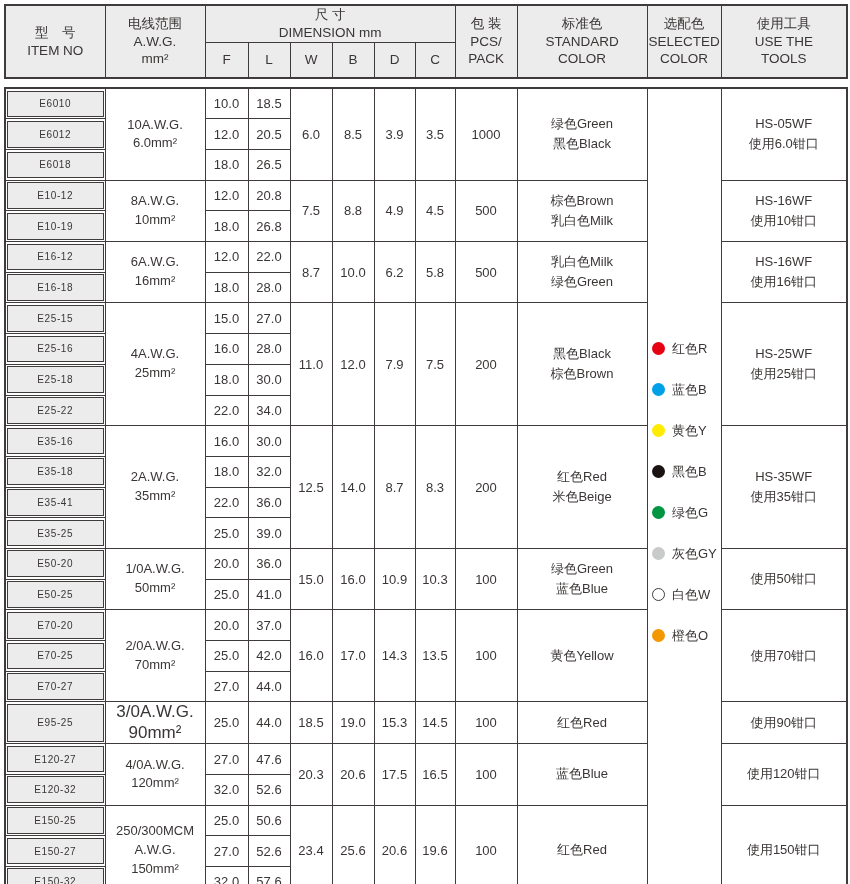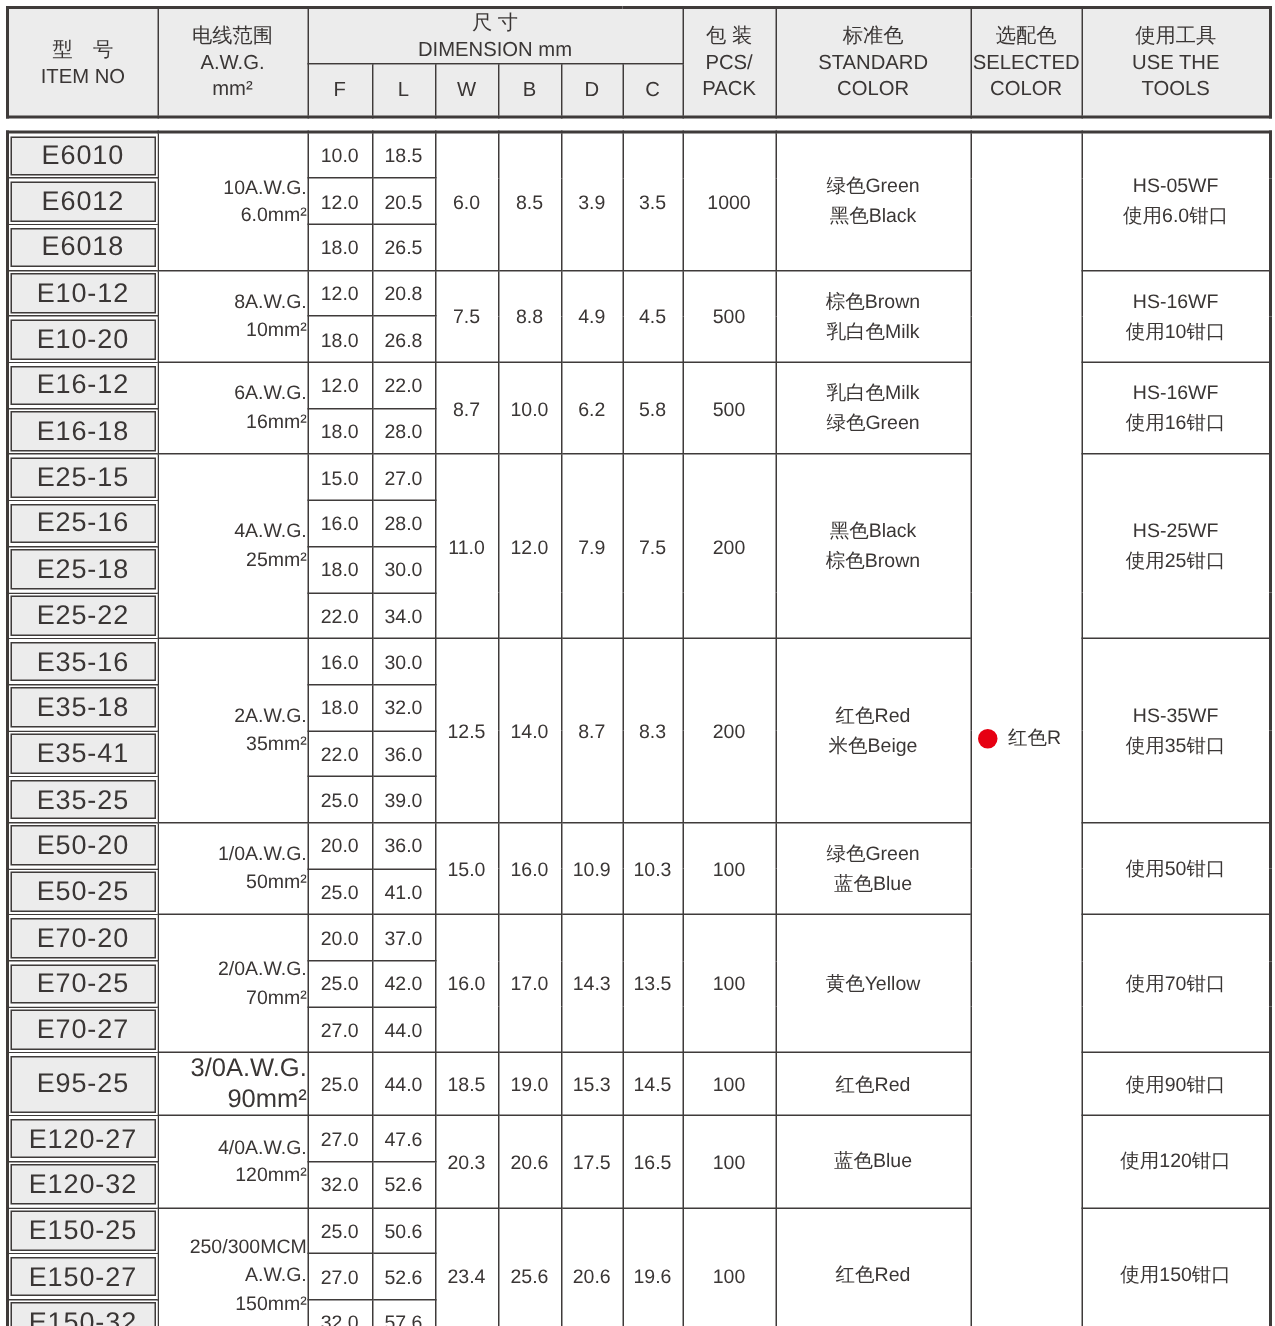--- a/index.html
+++ b/index.html
@@ -23,29 +23,29 @@
   th .hl{display:block;}
   #header-table tr{height:36px;}
   .dimtop{height:36px;margin-top:24px;}
   tr.body-row{height:30.7px;}
   td{font-size:13px;background:#ffffff;}
   td.item-td{position:relative;background:#ffffff;}
   .ibox{
     position:absolute;left:1px;right:1px;top:1.5px;bottom:1.5px;
     background:var(--gray);border:1px solid var(--line);
     display:flex;align-items:center;justify-content:center;
-    font-size:18px;letter-spacing:0.6px;
+    font-size:10px;letter-spacing:0.6px;
   }
-  td.awg{line-height:1.45;text-align:right;}
+  td.awg{line-height:1.45;}
   td.awg.small{font-size:17px;line-height:1.2;}
   td.num{font-size:13px;}
   td.stdcol{line-height:1.55;text-align:center;}
   td.tools{line-height:1.55;margin-left:20px;}
   td.selcol{vertical-align:middle;}
-  .legend{display:flex;flex-direction:row;gap:23px;align-items:flex-start;width:64px;margin:0 auto;}
+  .legend{display:flex;flex-direction:column;gap:23px;align-items:flex-start;width:64px;margin:0 auto;}
   .legend-row{display:flex;align-items:center;gap:7px;}
   .dot{width:13px;height:13px;border-radius:50%;flex:0 0 13px;}
   .dot.outline{border:1.6px solid var(--line);}
   .legend-label{font-size:13px;white-space:nowrap;}
   .line{display:block;}
 </style>
 </head>
 <body>
 
 <div class="sheet">
@@ -221,21 +221,21 @@
             <span class="line">棕色Brown</span>
             <span class="line">乳白色Milk</span>
           </td>
           <td class="tools" rowspan="2">
             <span class="line">HS-16WF</span>
             <span class="line">使用10钳口</span>
           </td>
         </tr>
         <tr class="body-row">
           <td class="item-td">
-            <div class="ibox">E10-20</div>
+            <div class="ibox">E10-19</div>
           </td>
           <td class="num">18.0</td>
           <td class="num">26.8</td>
         </tr>
         <tr class="body-row">
           <td class="item-td">
             <div class="ibox">E16-12</div>
           </td>
           <td class="awg" rowspan="2">
             <span class="line">6A.W.G.</span>

